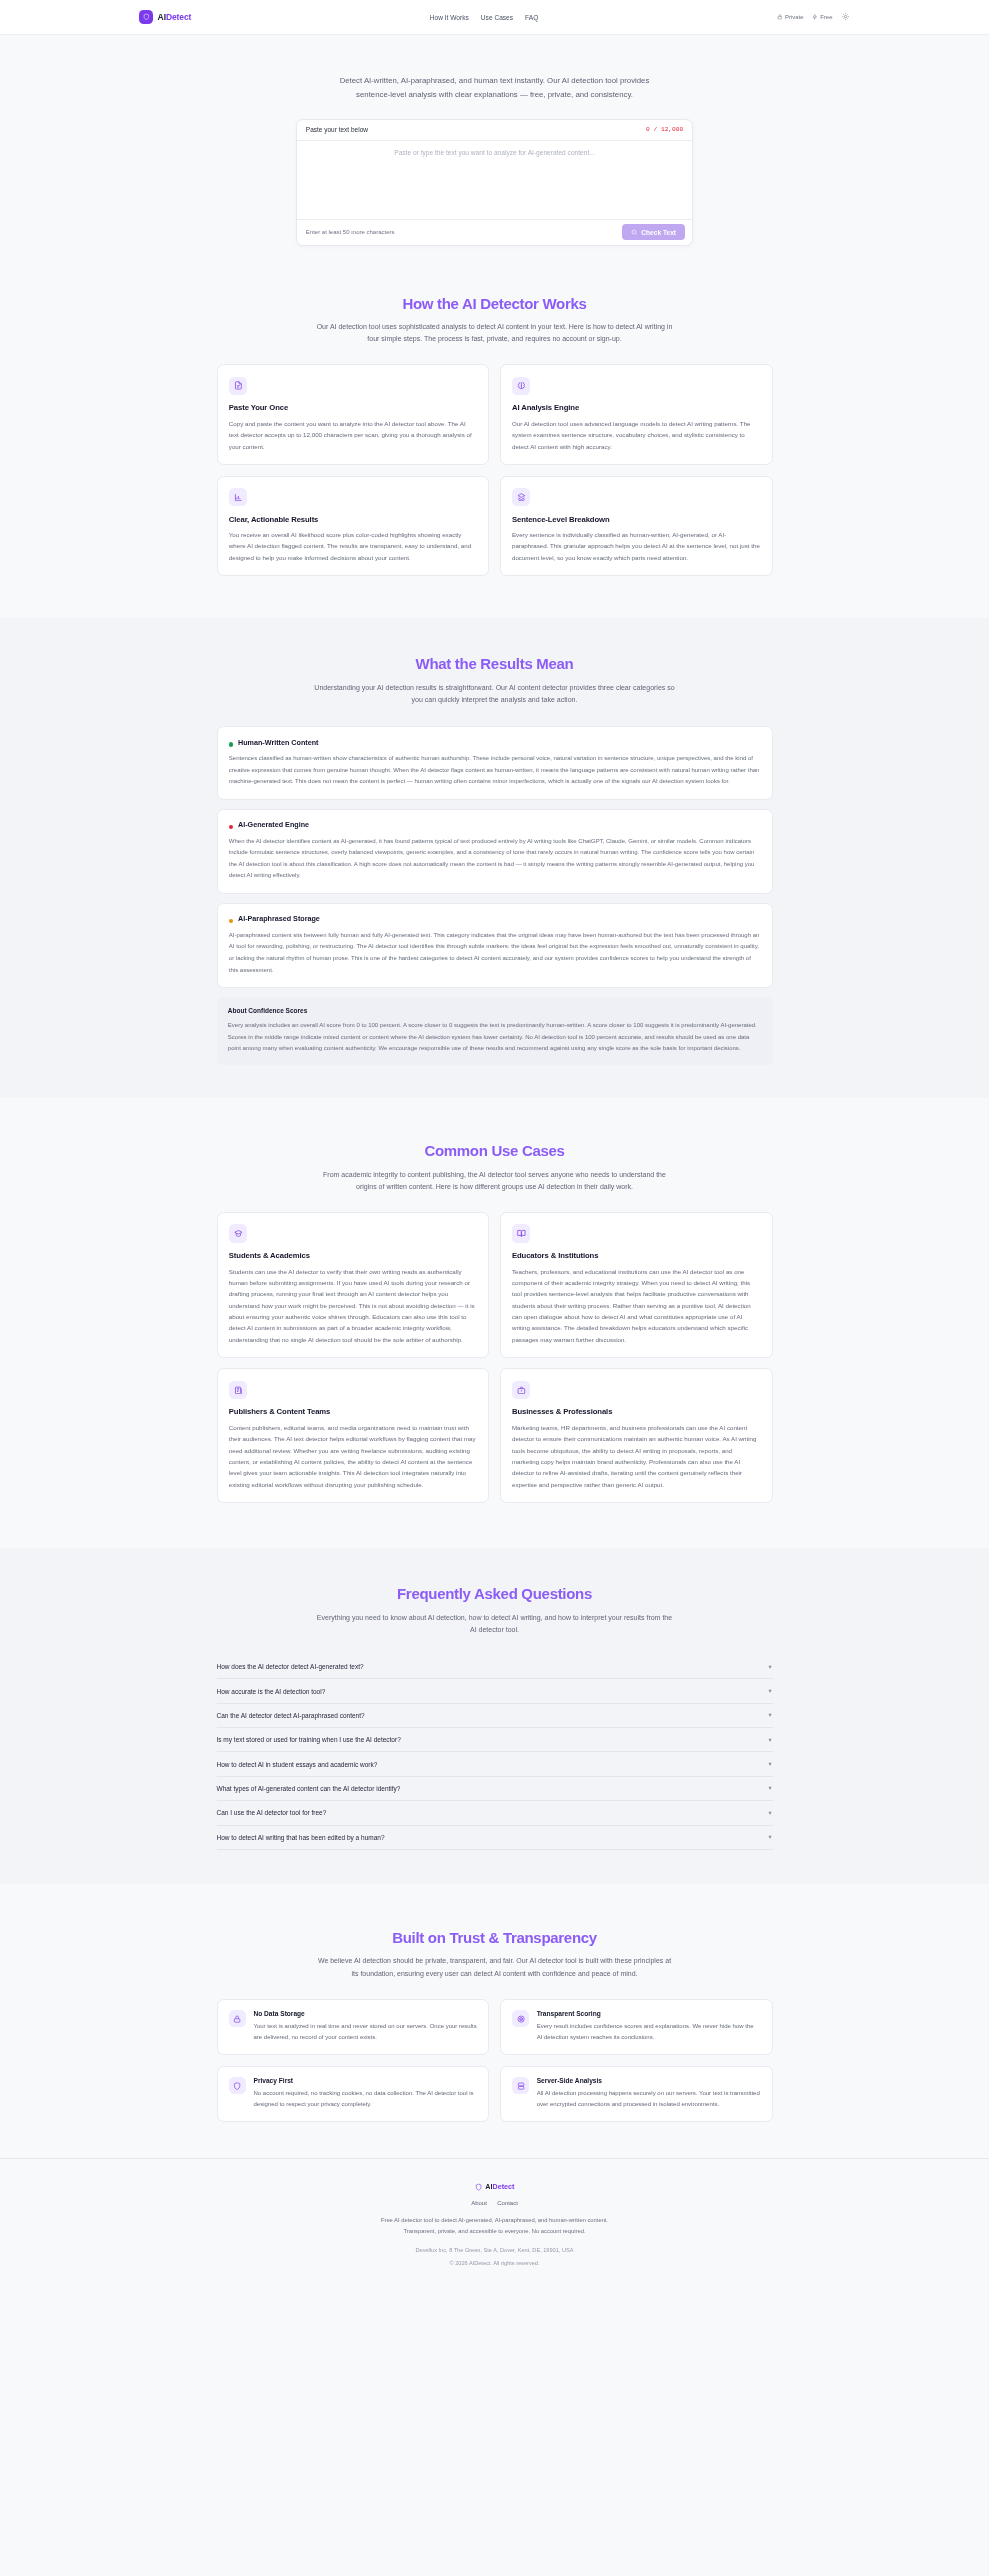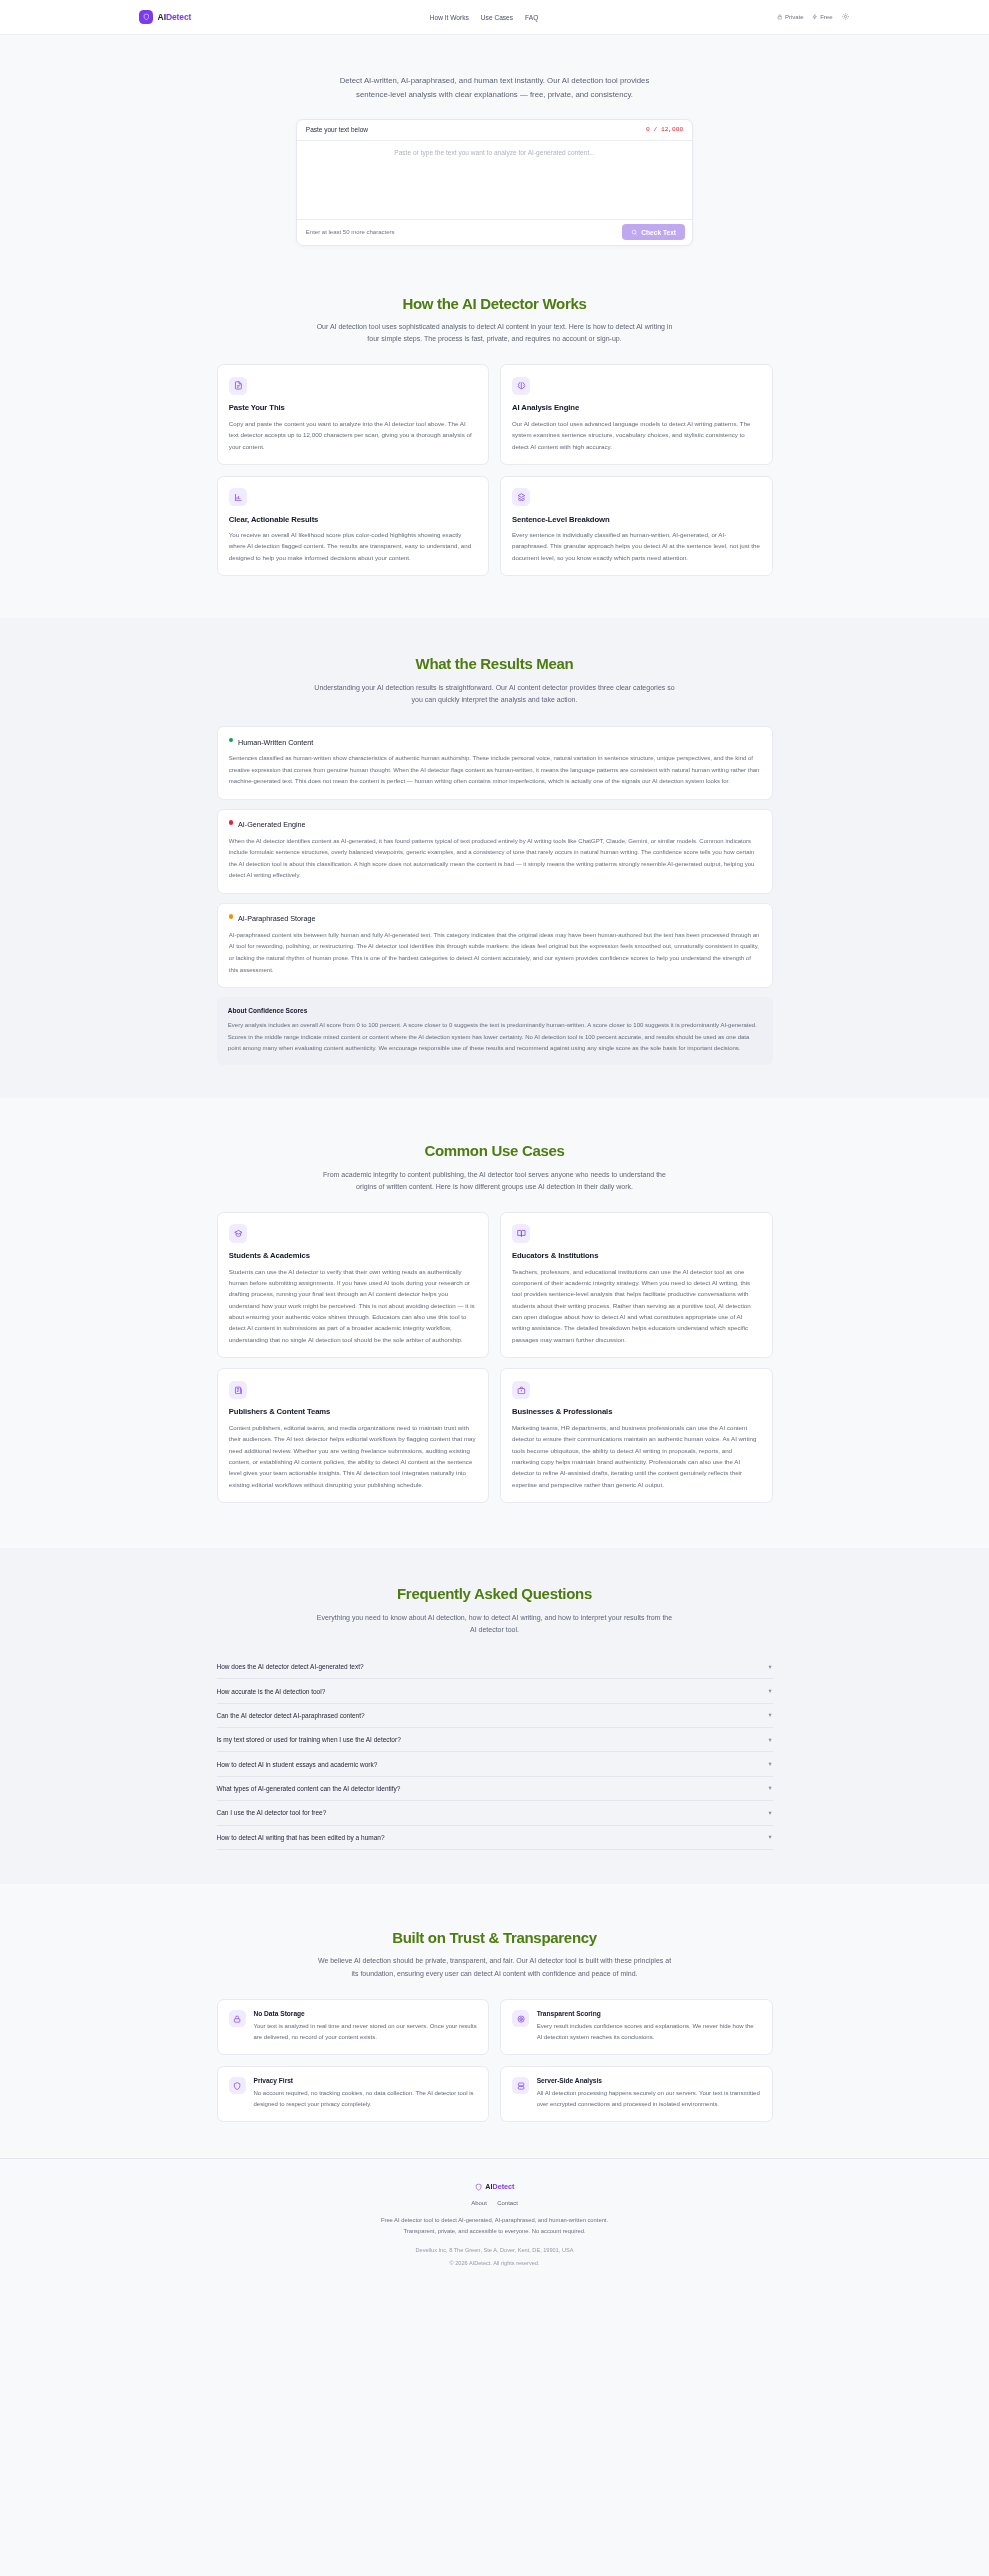--- a/index.html
+++ b/index.html
@@ -100,21 +100,21 @@
     font-size: 6.6px; font-weight: 700;
     font-family: "Liberation Sans", sans-serif;
     cursor: default;
   }
 
   
   .section { padding: 31px 0 0; }
   .section.alt { background: #f3f4f8; }
   .sec-title {
     text-align: center;
-    font-size: 15px; font-weight: 800; letter-spacing: -0.3px; color: #4d7c0f;
+    font-size: 15px; font-weight: 800; letter-spacing: -0.3px; color: #8b5cf6;
   }
   .sec-sub {
     margin: 9.3px auto 0; width: 361px; text-align: center;
     font-size: 7px; line-height: 1.78; color: #5f6576;
   }
 
   
   .grid2 { display: grid; grid-template-columns: 1fr 1fr; gap: 10.3px; margin-top: 18.5px; }
   .card {
     background: #fff;
@@ -133,22 +133,22 @@
 
   
   .res-card {
     background: #fff;
     border: 0.5px solid #e8eaf0;
     border-radius: 6.7px;
     padding: 10.3px 11.3px 11.3px;
     margin-bottom: 8.8px;
   }
   .res-card h3 {
-    display: flex; align-items: flex-start; gap: 4.6px;
-    font-size: 7.2px; font-weight: 400; color: #14162b; margin-bottom: 6.7px;
+    display: flex; align-items: flex-end; gap: 4.6px;
+    font-size: 7.2px; font-weight: 700; color: #14162b; margin-bottom: 6.7px;
   }
   .dot { width: 4.6px; height: 4.6px; border-radius: 50%; display: inline-block; }
   .res-card p { font-size: 6px; line-height: 1.92; color: #666c7d; }
   .note-card {
     background: #eff0f5;
     border-radius: 5.7px;
     padding: 9.8px 11.3px 10.8px;
     margin-top: 2.6px;
   }
   .note-card h4 { font-size: 6.5px; font-weight: 700; color: #14162b; margin-bottom: 6.2px; }
@@ -276,21 +276,21 @@
     <p class="sec-sub">Our AI detection tool uses sophisticated analysis to detect AI content in your text. Here is how to detect AI writing in four simple steps. The process is fast, private, and requires no account or sign-up.</p>
 
     <div class="grid2">
       <div class="card">
         <span class="icon-box">
           <svg width="8.8" height="8.8" viewBox="0 0 24 24" fill="none" stroke="#7c3aed" stroke-width="2">
               <path d="M14 2H6a2 2 0 0 0-2 2v16a2 2 0 0 0 2 2h12a2 2 0 0 0 2-2V8z"></path>
               <path d="M14 2v6h6M8 13h8M8 17h5"></path>
             </svg>
         </span>
-        <h3>Paste Your This</h3>
+        <h3>Paste Your Once</h3>
         <p>Copy and paste the content you want to analyze into the AI detector tool above. The AI text detector accepts up to 12,000 characters per scan, giving you a thorough analysis of your content.</p>
       </div>
       <div class="card">
         <span class="icon-box">
           <svg width="8.8" height="8.8" viewBox="0 0 24 24" fill="none" stroke="#7c3aed" stroke-width="2">
               <path d="M12 4v16"></path>
               <path d="M9 4a3 3 0 0 0-3 3 3 3 0 0 0-1 5.5A3 3 0 0 0 7 18a3 3 0 0 0 5 2"></path>
               <path d="M15 4a3 3 0 0 1 3 3 3 3 0 0 1 1 5.5A3 3 0 0 1 17 18a3 3 0 0 1-5 2"></path>
             </svg>
         </span>

